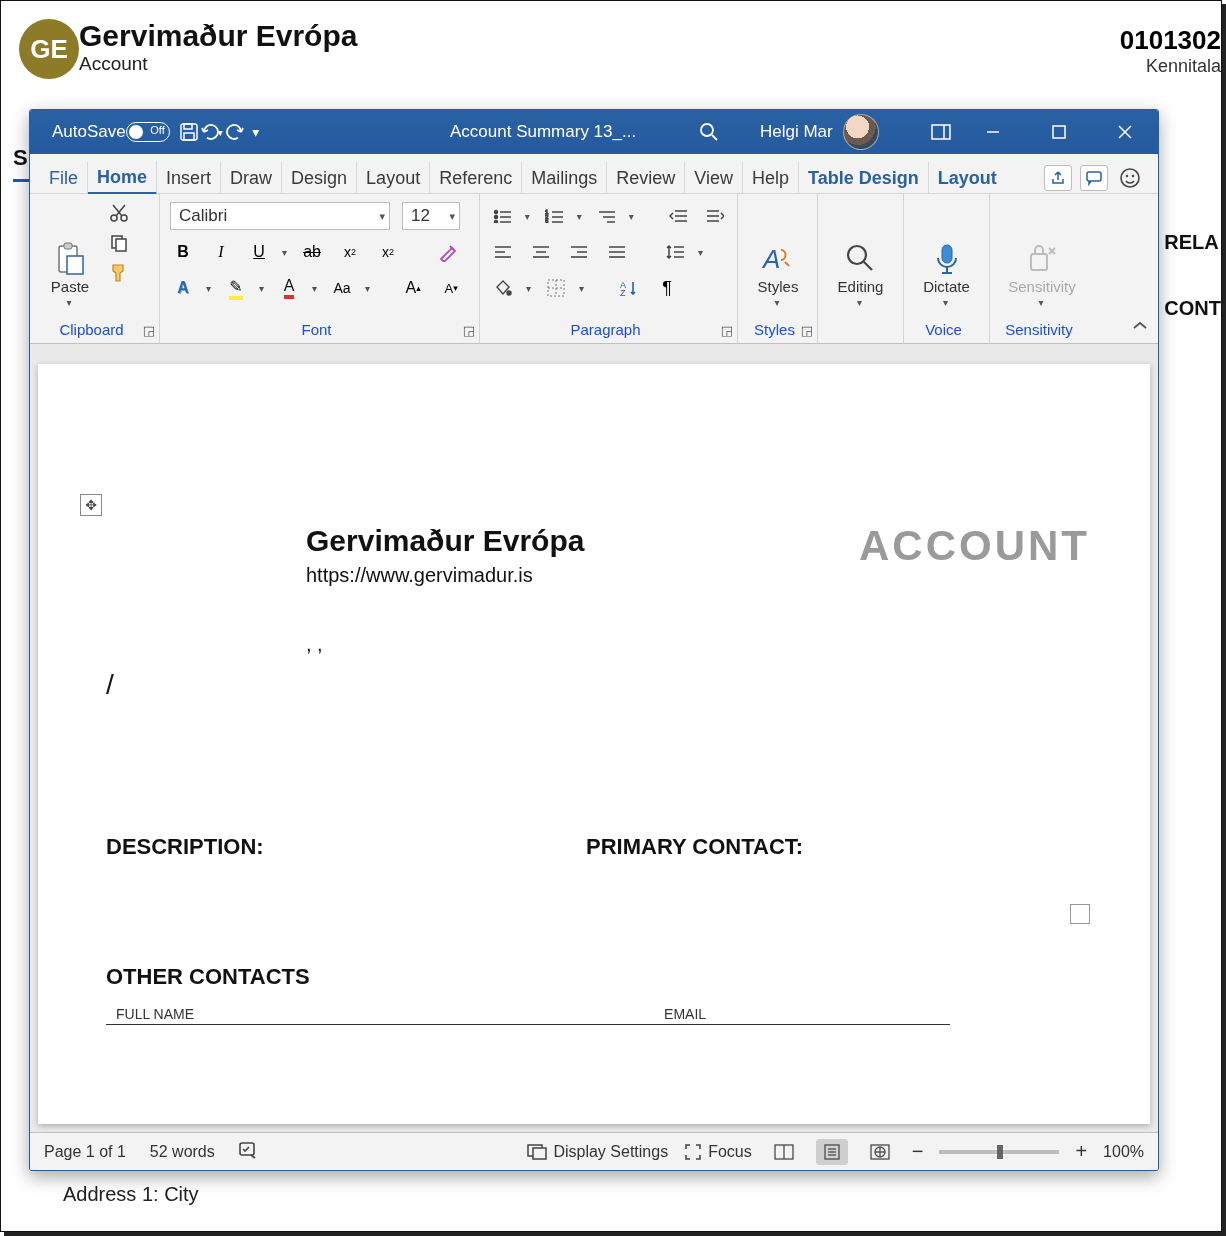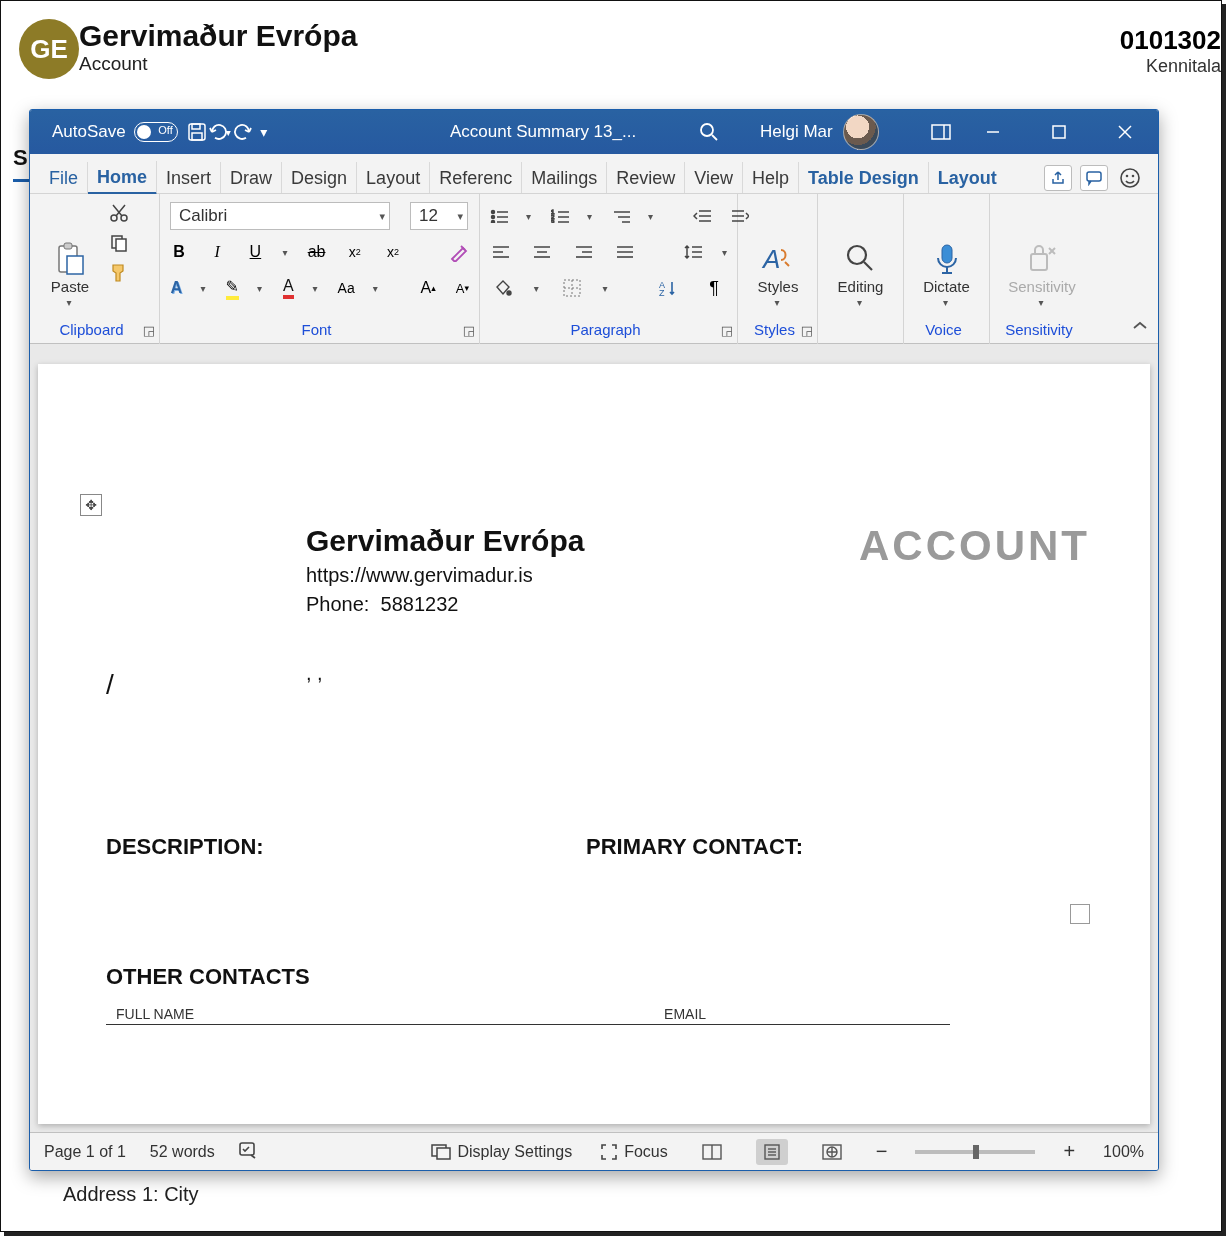--- a/index.html
+++ b/index.html
@@ -21,21 +21,21 @@
   .crm-left-underline { position:absolute; left:12px; top:178px; width:60px; height:3px; background:#1b5eab; }
 
   .crm-right-cut { position: absolute; right: 0; top: 218px; text-align:left; font-size:20px; font-weight:600; color:#111; line-height:46px; }
 
   .address { position:absolute; left:62px; top:1182px; font-size:20px; color:#222; }
 
   
   .word { position: absolute; left: 28px; top: 108px; width: 1130px; height: 1062px; border: 1px solid #1b5eab; box-shadow: 0 6px 18px rgba(0,0,0,0.35); border-radius: 3px; overflow:hidden; background:#e9e9e9; }
 
   .titlebar { height: 44px; background: #2b62a2; background: linear-gradient(#2962a2,#2659a0); display:flex; align-items:center; color:#fff; font-size:16px; padding:0 0 0 10px; position:relative; }
-  .tb-autosave { display:flex; align-items:center; gap:8px; font-size:17px; padding:0 8px 0 12px;}
+  .tb-autosave { display:flex; align-items:center; font-size:17px; padding:0 8px 0 12px;}
   .toggle { width:44px; height:20px; border:1.5px solid #fff; border-radius:10px; position:relative; }
   .toggle-knob { position:absolute; left:2px; top:2px; width:14px; height:14px; background:#fff; border-radius:50%; }
   .toggle-off { position:absolute; right:4px; top:1px; font-size:11px; }
   .tb-icon { width:22px; height:22px; display:flex; align-items:center; justify-content:center; }
   .tb-title { position:absolute; left:420px; font-size:17px; }
   .tb-search { position:absolute; left:668px; }
   .tb-user { position:absolute; left:730px; display:flex; align-items:center; gap:10px; font-size:17px; }
   .avatar-sm { width:36px; height:36px; border-radius:50%; background:radial-gradient(circle at 40% 35%, #f2d7c4 0 38%, #6b5a4e 38% 60%, #3b4a5a 60% 100%); border:1px solid rgba(255,255,255,.5);}
   .winbtn-group { position:absolute; right:0; top:0; height:44px; display:flex; }
   .winbtn { width:66px; height:44px; display:flex; align-items:center; justify-content:center; color:#fff; }
@@ -52,21 +52,21 @@
   .smile{ width:28px; height:28px; display:flex; align-items:center; justify-content:center;}
 
   .ribbon { display:flex; background:#f3f3f3; height:150px; border-bottom:1px solid #c0c0c0; position:relative;}
   .group { border-right:1px solid #d4d4d4; padding:6px 10px 0 10px; position:relative; height:150px;}
   .group-title { position:absolute; bottom:6px; left:0; right:6px; text-align:center; font-size:15px; color:#1d4ed8; }
   .launcher { position:absolute; right:2px; bottom:6px; width:16px; height:16px; font-size:13px; color:#555; display:flex; align-items:center; justify-content:center;}
 
   .btn-big { display:flex; flex-direction:column; align-items:center; justify-content:flex-end; height:108px; min-width:60px; gap:2px; padding:4px 6px 0 6px; color:#333; font-size:15px;}
   .btn-big.disabled{ color:#aaa;}
   .icon24{width:34px; height:34px;}
-  .row { display:flex; align-items:center; gap:20px; height:32px;}
+  .row { display:flex; align-items:center; gap:12px; height:32px;}
   .mini { width:26px; height:26px; display:flex; align-items:center; justify-content:center; border-radius:3px;}
   .chevsm { font-size:10px; color:#555; margin-left:-2px;}
   .combo { height:28px; border:1px solid #bcbcbc; background:#fff; display:flex; align-items:center; padding:0 4px 0 8px; font-size:17px; color:#333;}
   .combo .caret{margin-left:auto; font-size:11px; color:#555;}
 
   .clip-stack{display:flex; flex-direction:column; gap:4px; margin-left:4px;}
 
   .collapse{ position:absolute; right:10px; bottom:8px; font-size:14px; color:#555;}
 
   
@@ -85,21 +85,21 @@
   .doc-section{ font-size:22px; font-weight:700; color:#111;}
   .desc{ position:absolute; left:0; top:310px;}
   .prim{ position:absolute; left:480px; top:310px;}
   .other{ position:absolute; left:0; top:440px;}
   .table-cols{ position:absolute; left:0; top:478px; right:140px; display:flex; border-bottom:1px solid #333; font-size:14px; color:#333; padding:4px 0 2px 10px;}
   .col-email{ margin-left:470px;}
   .tiny-square{ position:absolute; right:60px; bottom:200px; width:20px; height:20px; border:1px solid #999;}
 
   
   .statusbar{ position:absolute; left:0; right:0; bottom:0; height:38px; background:#f3f3f3; border-top:1px solid #c0c0c0; display:flex; align-items:center; font-size:16px; color:#333; padding:0 14px; gap:24px;}
-  .statusbar .right{ margin-left:auto; display:flex; align-items:center; gap:28px;}
+  .statusbar .right{ margin-left:auto; display:flex; align-items:center; gap:16px;}
   .viewbtn{ width:32px; height:26px; display:flex; align-items:center; justify-content:center; border-radius:3px;}
   .viewbtn.active{ background:#cfcfcf;}
   .zoom-slider{ width:120px; height:4px; background:#bcbcbc; position:relative;}
   .zoom-slider .knob{position:absolute; top:-5px; left:58px; width:6px; height:14px; background:#666;}
 </style>
 </head>
 <body>
 <div class="page">
 
 <div class="outer-shadow"></div>
@@ -111,20 +111,24 @@
       <div class="crm-title">Gervimaður Evrópa</div>
       <div class="crm-sub">Account</div>
     </div>
   </div>
   <div class="crm-right">
     <div class="id">0101302</div>
     <div class="label">Kennitala</div>
   </div>
   <div class="crm-left-cut">S</div>
   <div class="crm-left-underline"></div>
+  <div class="crm-right-cut">
+    <div>RELA</div>
+    <div style="margin-top:20px;">CONT</div>
+  </div>
   <div class="address">Address 1: City</div>
 
   <div class="word">
 
     <div class="titlebar">
       <div class="tb-autosave">
         <span>AutoSave</span>
         <span class="toggle">
           <span class="toggle-knob"></span>
           <span class="toggle-off">Off</span>
@@ -500,23 +504,20 @@
     </div>
 
     <div class="stage">
       <div class="paper">
         <div class="movehandle">✥</div>
         <div class="tiny-square"></div>
         <div class="doc-body">
           <div class="doc-account">ACCOUNT</div>
           <div class="doc-h1">Gervimaður Evrópa</div>
           <div class="doc-link">https://www.gervimadur.is</div>
-          <div class="doc-phone">
-            <span>Phone:</span>&nbsp;&nbsp;<span>5881232</span>
-          </div>
           <div class="doc-commas">, ,</div>
           <div class="doc-slash">/</div>
           <div class="doc-section desc">DESCRIPTION:</div>
           <div class="doc-section prim">PRIMARY CONTACT:</div>
           <div class="doc-section other">OTHER CONTACTS</div>
           <div class="table-cols">
             <span>FULL NAME</span>
             <span class="col-email">EMAIL</span>
           </div>
         </div>

